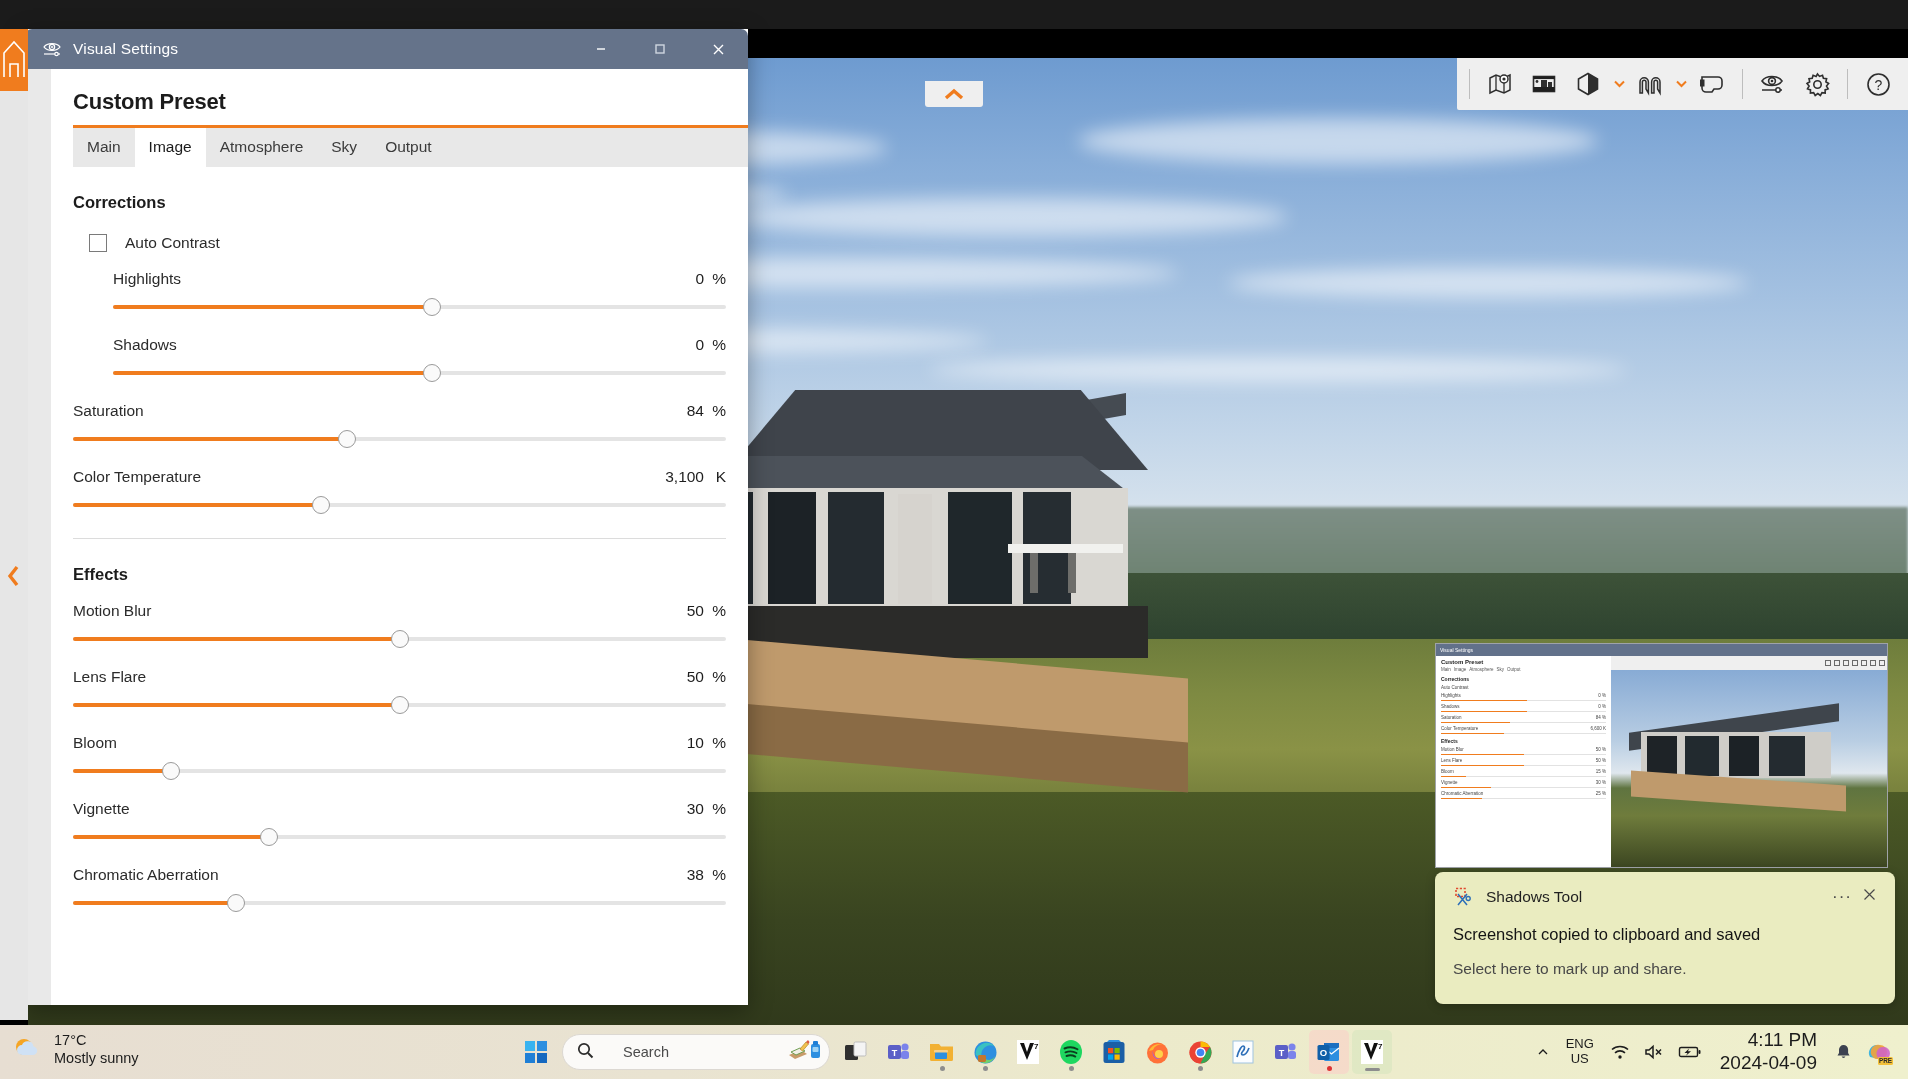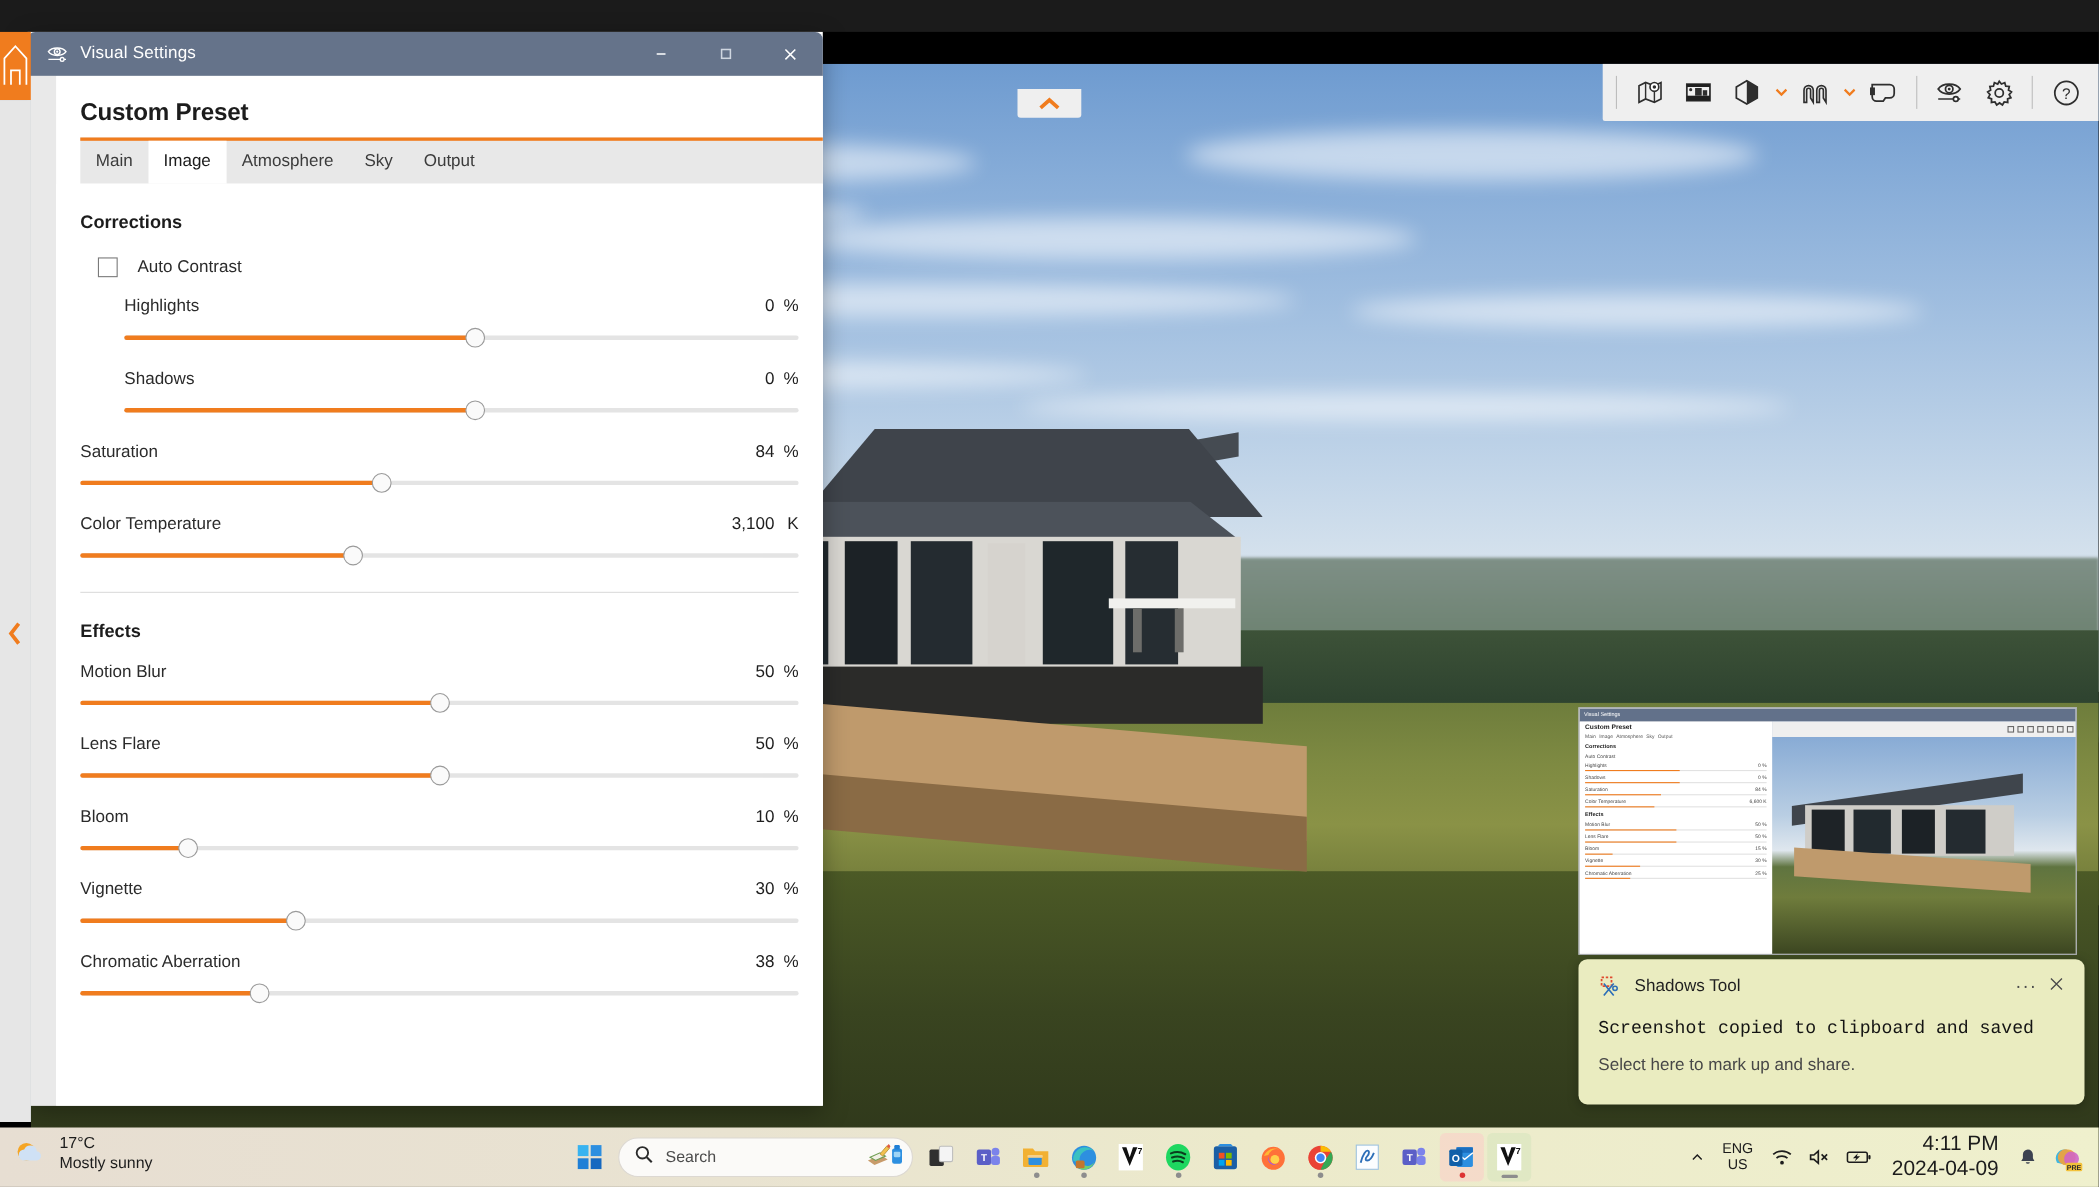--- a/index.html
+++ b/index.html
@@ -120,37 +120,37 @@
   .st-fill { position:absolute; left:0; top:0; height:1.5px; background:#f07c1e;}
 
   
   .toast { position:absolute; left:1435px; top:872px; width:460px; height:132px;
       background:#eaecc0; border-radius:8px; box-shadow:0 2px 10px rgba(0,0,0,.25); }
   .toast-hd { display:flex; align-items:center; padding:14px 14px 0 18px; }
   .toast-ico { width:22px; height:22px; display:flex; align-items:center; justify-content:center;}
   .toast-app { font-size:15.5px; color:#1f1f1f; margin-left:11px; }
   .toast-dots { margin-left:auto; font-size:17px; color:#4a4a4a; padding:0 10px; cursor:pointer; letter-spacing:1px;}
   .toast-x { font-size:17px; color:#4a4a4a; cursor:pointer; padding-right:4px;}
-  .toast-t1 { font-size:16.5px; color:#141414; margin:17px 0 16px 18px;font-family:Liberation Mono, monospace; }
+  .toast-t1 { font-size:16.5px; color:#141414; margin:17px 0 16px 18px; }
   .toast-t2 { font-size:15.5px; color:#474747; margin:6px 0 0 18px; }
 
   
   .taskbar { position:absolute; left:0; top:1025px; width:1908px; height:54px;
      background: linear-gradient(90deg,#e7ded2 0%, #e9e3d1 35%, #eceacb 60%, #eff0cd 100%); }
   .tb-weather { position:absolute; left:12px; top:6px; display:flex; align-items:center; cursor:pointer; }
   .w-ico { width:30px; height:30px; position:relative; }
   .w-txt { margin-left:12px; line-height:1.25;}
   .w-temp { font-size:14.5px; color:#1c1c1c; }
   .w-desc { font-size:14.5px; color:#1c1c1c; }
 
   .tb-center { position:absolute; left:0; top:0; width:1908px; height:54px; display:flex; align-items:center; justify-content:center; gap:6px;}
   .start-btn { width:40px; height:40px; display:flex; align-items:center; justify-content:center; cursor:pointer; border-radius:4px;}
   .search-pill { width:268px; height:36px; background:#fbfaf8; border:1px solid #dcd8d2; border-radius:18px;
      display:flex; align-items:center; padding:0 8px 0 14px; cursor:text; }
-  .search-txt { font-size:14.5px; color:#4b4b4b; margin-left:11px; }
+  .search-txt { font-size:14.5px; color:#4b4b4b; margin-left:29px; }
   .tb-app { width:40px; height:44px; display:flex; flex-direction:column; align-items:center; justify-content:center; cursor:pointer; position:relative; border-radius:5px;}
   .tb-app .dot { position:absolute; bottom:3px; width:5px; height:5px; border-radius:50%; background:#8d8d8d; }
   .tb-app .dot.red { background:#d33; }
   .tb-app .bar { position:absolute; bottom:3px; width:15px; height:3px; border-radius:2px; background:#8d8d8d; }
   .tb-app.active-o { background: rgba(255,200,200,.45); }
   .tb-app.active-g { background: rgba(215,230,190,.6); }
 
   .tb-tray { position:absolute; right:6px; top:0; height:54px; display:flex; align-items:center; gap:2px; }
   .tray-i { display:flex; align-items:center; justify-content:center; cursor:pointer; padding:6px; border-radius:4px;}
   .tray-lang { line-height:1.15; text-align:center; font-size:13px; color:#1c1c1c; padding:4px 8px; cursor:pointer;}

